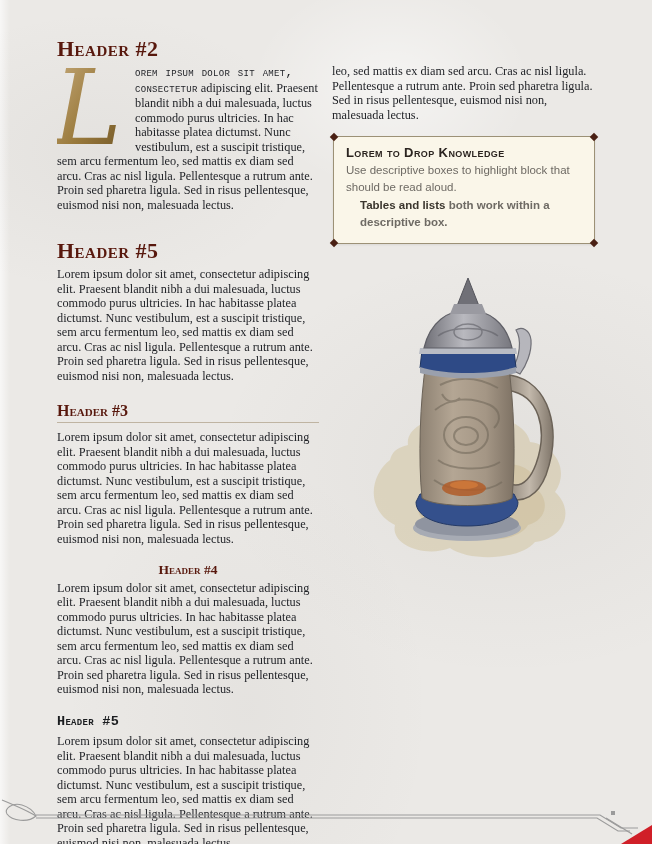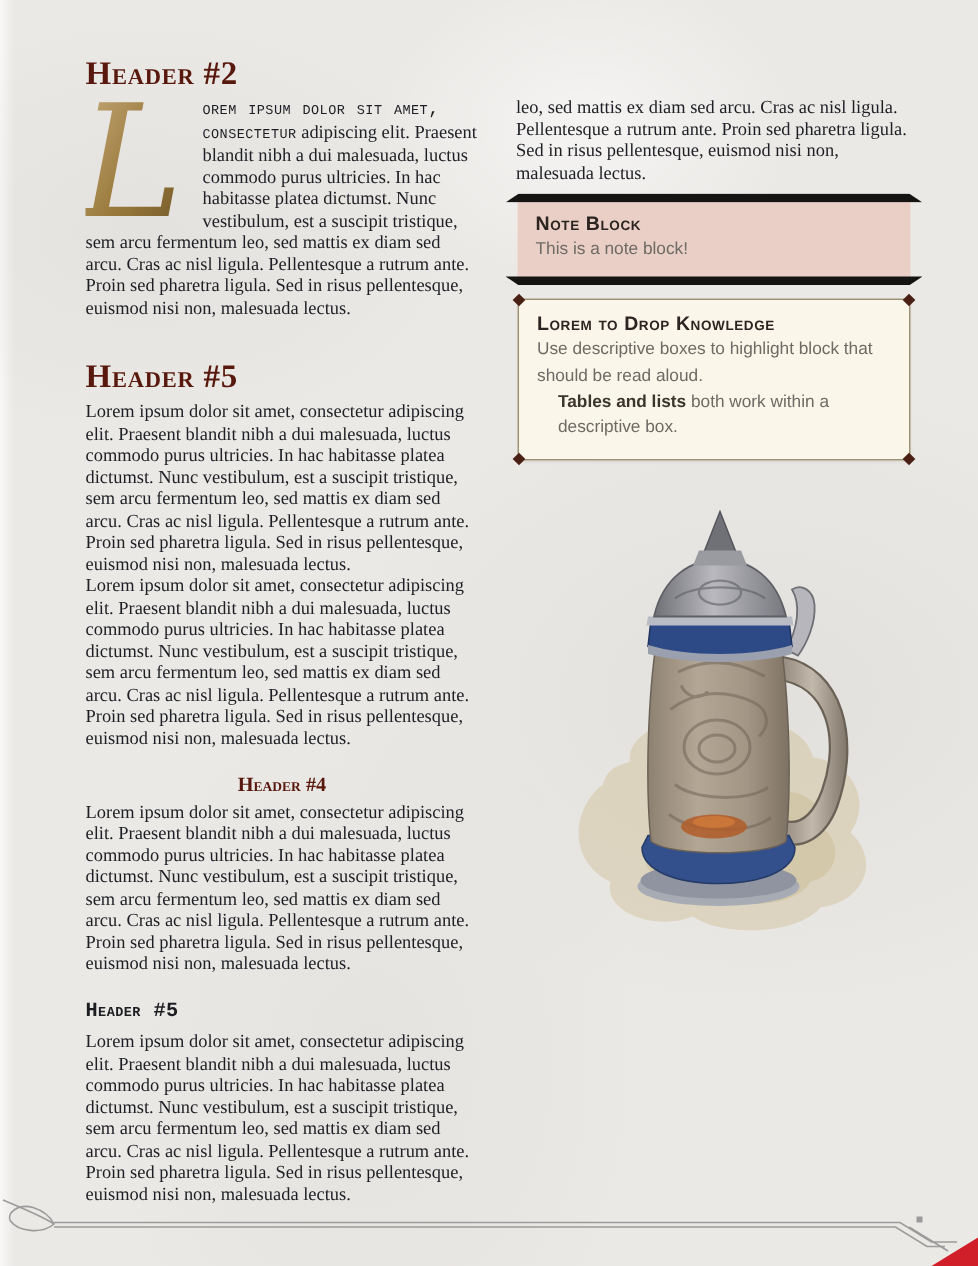--- a/index.html
+++ b/index.html
@@ -12,21 +12,21 @@
     background-color:#ebe9e6;
     background-image:
       radial-gradient(ellipse 300px 200px at 15% 18%, rgba(110,105,100,0.06), transparent 70%),
       radial-gradient(ellipse 420px 300px at 78% 55%, rgba(110,105,100,0.07), transparent 70%),
       radial-gradient(ellipse 260px 360px at 38% 84%, rgba(110,105,100,0.05), transparent 70%),
       radial-gradient(ellipse 200px 150px at 60% 10%, rgba(255,255,255,0.5), transparent 70%),
       linear-gradient(90deg, rgba(255,255,255,0.65) 0px, rgba(255,255,255,0) 10px);
   }
   .col{position:absolute;top:0;}
   .col-left{left:57px;width:262px;}
-  .col-right{left:344px;width:263px;}
+  .col-right{left:332px;width:263px;}
   .col-left{padding-top:38px;}
   .col-right{padding-top:64px;}
 
   p.body{
     margin:0;
     font-size:12.3px;line-height:1.18;
     color:#1d1f24;
     text-align:left;
   }
   h1.doc,h2.doc{
@@ -84,21 +84,21 @@
     box-shadow:0 1px 2px rgba(0,0,0,0.08);
   }
   .desc-dot{
     position:absolute;width:6px;height:6px;background:#4a2014;
     transform:rotate(45deg);
   }
   .desc-dot.tl{top:-3px;left:-3px;}
   .desc-dot.tr{top:-3px;right:-3px;}
   .desc-dot.bl{bottom:-3px;left:-3px;}
   .desc-dot.br{bottom:-3px;right:-3px;}
-  .desc-indent{padding-left:14px;}
+  .desc-indent{padding-left:14px;font-weight:bold;}
   .desc-indent b{color:#3a352d;}
 
   .art{margin:26px 0 0 18px;width:235px;}
 
   .footer-svg{position:absolute;left:0;bottom:0;width:652px;height:46px;}
 </style>
 </head>
 <body>
 
 <div class="page">
@@ -117,39 +117,34 @@
             </linearGradient>
           </defs>
           <text x="-4" y="76" font-size="104" font-family="DejaVu Serif, serif" font-style="italic" fill="url(#goldgrad)">L</text>
         </svg>
       </span><span class="lead-caps">orem ipsum dolor sit amet, consectetur</span><span> adipiscing elit. Praesent blandit nibh a dui malesuada, luctus commodo purus ultricies. In hac habitasse platea dictumst. Nunc vestibulum, est a suscipit tristique, sem arcu fermentum leo, sed mattis ex diam sed arcu. Cras ac nisl ligula. Pellentesque a rutrum ante. Proin sed pharetra ligula. Sed in risus pellentesque, euismod nisi non, malesuada lectus.</span>
     </p>
 
     <h2 class="doc">Header #5</h2>
     <p class="body">Lorem ipsum dolor sit amet, consectetur adipiscing elit. Praesent blandit nibh a dui malesuada, luctus commodo purus ultricies. In hac habitasse platea dictumst. Nunc vestibulum, est a suscipit tristique, sem arcu fermentum leo, sed mattis ex diam sed arcu. Cras ac nisl ligula. Pellentesque a rutrum ante. Proin sed pharetra ligula. Sed in risus pellentesque, euismod nisi non, malesuada lectus.</p>
 
+    <h3 class="doc">Header #3</h3>
     <p class="body">Lorem ipsum dolor sit amet, consectetur adipiscing elit. Praesent blandit nibh a dui malesuada, luctus commodo purus ultricies. In hac habitasse platea dictumst. Nunc vestibulum, est a suscipit tristique, sem arcu fermentum leo, sed mattis ex diam sed arcu. Cras ac nisl ligula. Pellentesque a rutrum ante. Proin sed pharetra ligula. Sed in risus pellentesque, euismod nisi non, malesuada lectus.</p>
 
     <h4 class="doc">Header #4</h4>
     <p class="body">Lorem ipsum dolor sit amet, consectetur adipiscing elit. Praesent blandit nibh a dui malesuada, luctus commodo purus ultricies. In hac habitasse platea dictumst. Nunc vestibulum, est a suscipit tristique, sem arcu fermentum leo, sed mattis ex diam sed arcu. Cras ac nisl ligula. Pellentesque a rutrum ante. Proin sed pharetra ligula. Sed in risus pellentesque, euismod nisi non, malesuada lectus.</p>
 
     <h5 class="doc">Header #5</h5>
     <p class="body">Lorem ipsum dolor sit amet, consectetur adipiscing elit. Praesent blandit nibh a dui malesuada, luctus commodo purus ultricies. In hac habitasse platea dictumst. Nunc vestibulum, est a suscipit tristique, sem arcu fermentum leo, sed mattis ex diam sed arcu. Cras ac nisl ligula. Pellentesque a rutrum ante. Proin sed pharetra ligula. Sed in risus pellentesque, euismod nisi non, malesuada lectus.</p>
 
   </div>
 
   <div class="col col-right">
     <p class="body">leo, sed mattis ex diam sed arcu. Cras ac nisl ligula. Pellentesque a rutrum ante. Proin sed pharetra ligula. Sed in risus pellentesque, euismod nisi non, malesuada lectus.</p>
 
-    <div class="note">
-      <div class="note-bar top"></div>
-      <div class="note-title">Note Block</div>
-      <div class="note-body">This is a note block!</div>
-      <div class="note-bar bottom"></div>
-    </div>
 
     <div class="desc">
       <div class="desc-dot tl"></div>
       <div class="desc-dot tr"></div>
       <div class="desc-dot bl"></div>
       <div class="desc-dot br"></div>
       <div class="desc-title">Lorem to Drop Knowledge</div>
       <div class="desc-body">
         <span>Use descriptive boxes to highlight block that should be read aloud.</span>
         <div class="desc-indent"><b>Tables and lists</b><span> both work within a descriptive box.</span></div>

